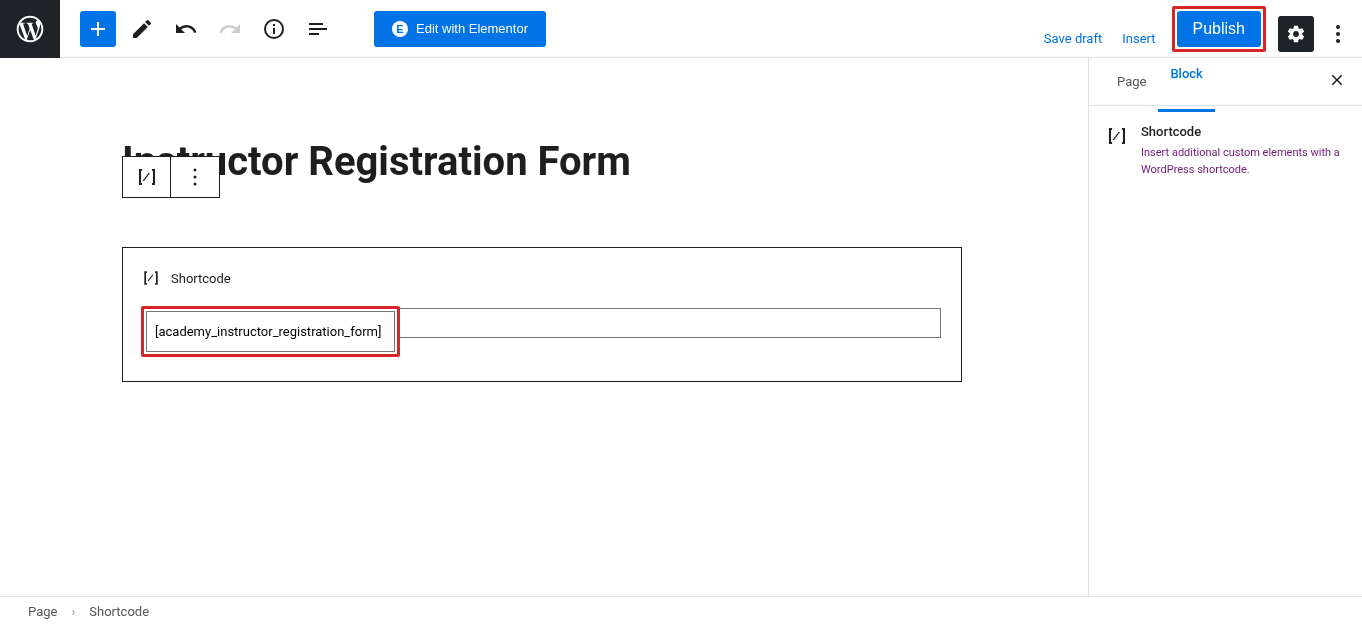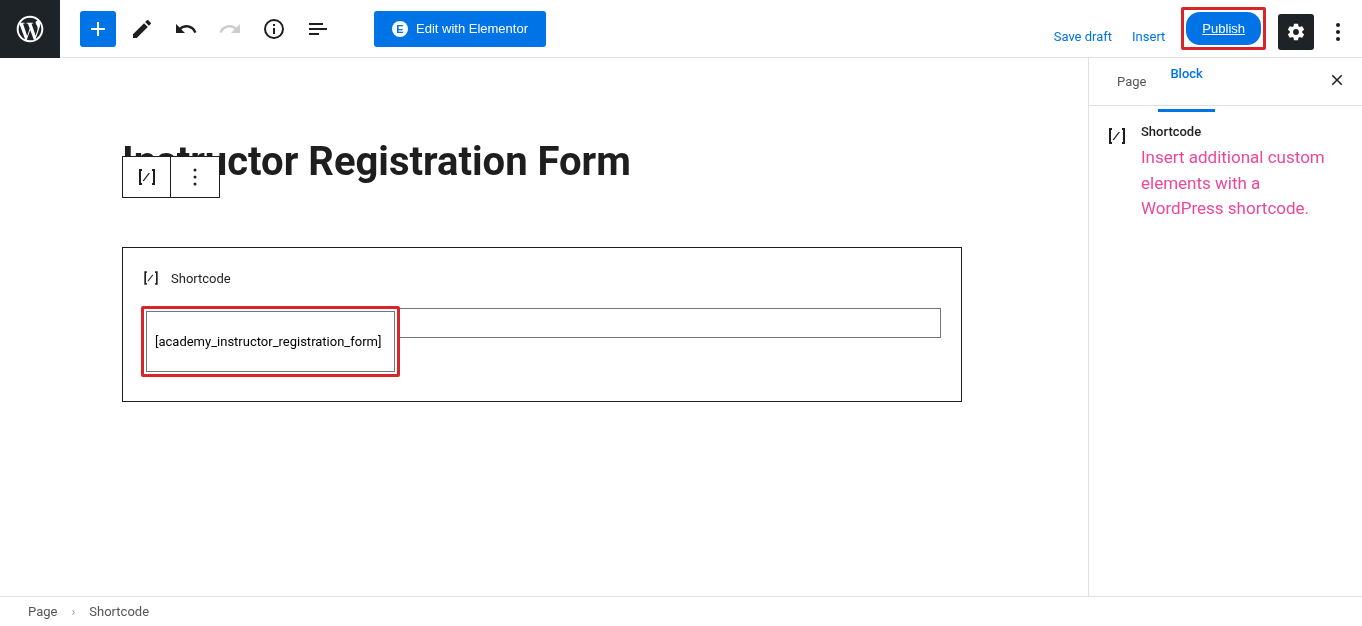--- a/index.html
+++ b/index.html
@@ -14,55 +14,55 @@
     .add-btn svg { width: 24px; height: 24px; fill: #fff; }
     .tool-icon { width: 36px; height: 36px; display: flex; align-items: center; justify-content: center; cursor: pointer; border-radius: 3px; }
     .tool-icon svg { width: 24px; height: 24px; fill: #1e1e1e; }
     .tool-icon.disabled svg { fill: #ccc; }
     
     .elementor-btn { background: #0073e6; color: #fff; border: none; padding: 10px 18px; border-radius: 3px; font-size: 13px; display: flex; align-items: center; gap: 8px; cursor: pointer; margin-left: 30px; }
     .elementor-icon { width: 16px; height: 16px; background: #fff; border-radius: 50%; display: flex; align-items: center; justify-content: center; color: #0073e6; font-size: 11px; font-weight: bold; }
     
     .toolbar-right { margin-left: auto; display: flex; align-items: flex-end; gap: 12px; padding-right: 12px; }
     .link-btn { color: #0073e6; font-size: 13px; cursor: pointer; padding: 6px 4px; }
-    .publish-btn { background: #0073e6; color: #fff; border: none; padding: 9px 16px; border-radius: 14px; font-size: 13px; cursor: pointer; text-decoration: underline; }
+    .publish-btn { background: #0073e6; color: #fff; border: none; padding: 9px 16px; border-radius: 3px; font-size: 16px; cursor: pointer; }
     .publish-highlight { border: 3px solid #d9252a; padding: 2px; border-radius: 2px; }
     .settings-btn { width: 36px; height: 36px; background: #1d2327; display: flex; align-items: center; justify-content: center; cursor: pointer; border-radius: 3px; }
     .settings-btn svg { width: 20px; height: 20px; fill: #fff; }
     .more-btn { width: 24px; height: 36px; display: flex; align-items: center; justify-content: center; cursor: pointer; }
     .more-btn svg { width: 24px; height: 24px; fill: #1e1e1e; }
     
     .main-area { display: flex; height: calc(100% - 58px - 30px); }
     .editor { flex: 1; padding: 80px 0 0 0; position: relative; }
     .editor-content { width: 840px; margin: 0 auto 0 122px; position: relative; }
     .page-title { font-size: 40px; font-weight: 700; color: #1e1e1e; margin-bottom: 0; }
     
     .block-toolbar { position: absolute; top: 18px; left: 0; display: flex; border: 1px solid #1e1e1e; background: #fff; }
     .block-toolbar-cell { width: 48px; height: 40px; display: flex; align-items: center; justify-content: center; cursor: pointer; }
     .block-toolbar-cell:first-child { border-right: 1px solid #1e1e1e; }
     .block-toolbar-cell svg { width: 24px; height: 24px; fill: #1e1e1e; }
     
     .shortcode-block { margin-top: 62px; border: 1px solid #1e1e1e; padding: 20px 18px 24px 18px; }
     .shortcode-header { display: flex; align-items: center; gap: 10px; font-size: 13px; margin-bottom: 18px; }
     .shortcode-header svg { width: 20px; height: 20px; fill: #1e1e1e; }
     .shortcode-input-wrap { border: 3px solid #d9252a; padding: 2px; border-radius: 2px; width: 259px; }
-    .shortcode-textarea { width: 800px; min-height: 28px; border: 1px solid #757575; padding: 22px 8px; font-family: inherit; font-size: 13px; resize: none; display: block; }
+    .shortcode-textarea { width: 800px; min-height: 28px; border: 1px solid #757575; padding: 12px 8px; font-family: inherit; font-size: 13px; resize: none; display: block; }
     .input-row { display: flex; }
     .input-extra { border: 1px solid #757575; border-left: none; flex: 1; height: 30px; margin-top: 2px; margin-right: 2px; }
     
     .sidebar { width: 274px; border-left: 1px solid #e0e0e0; }
     .sidebar-tabs { display: flex; align-items: center; border-bottom: 1px solid #e0e0e0; padding: 0 16px; height: 48px; }
     .sidebar-tab { padding: 14px 12px; font-size: 13px; cursor: pointer; color: #555; }
     .sidebar-tab.active { color: #0073e6; border-bottom: 3px solid #0073e6; padding-bottom: 28px; font-weight: 500; }
     .sidebar-close { margin-left: auto; cursor: pointer; font-size: 20px; color: #1e1e1e; }
     .sidebar-content { padding: 18px 16px; }
     .block-info { display: flex; align-items: flex-start; gap: 12px; }
     .block-info svg { width: 24px; height: 24px; fill: #1e1e1e; flex-shrink: 0; }
     .block-name { font-size: 13px; font-weight: 500; margin-bottom: 6px; }
-    .block-desc { font-size: 17px; color: #ec4899; line-height: 1.5; }
+    .block-desc { font-size: 11px; color: #701a75; line-height: 1.5; }
     
     .footer { height: 30px; border-top: 1px solid #e0e0e0; display: flex; align-items: center; padding: 0 28px; font-size: 13px; color: #555; gap: 14px; }
     .footer-sep { color: #999; }
     
     textarea { overflow: hidden; }
   </style>
 </head>
 <body>
 
 <div class="top-bar">

